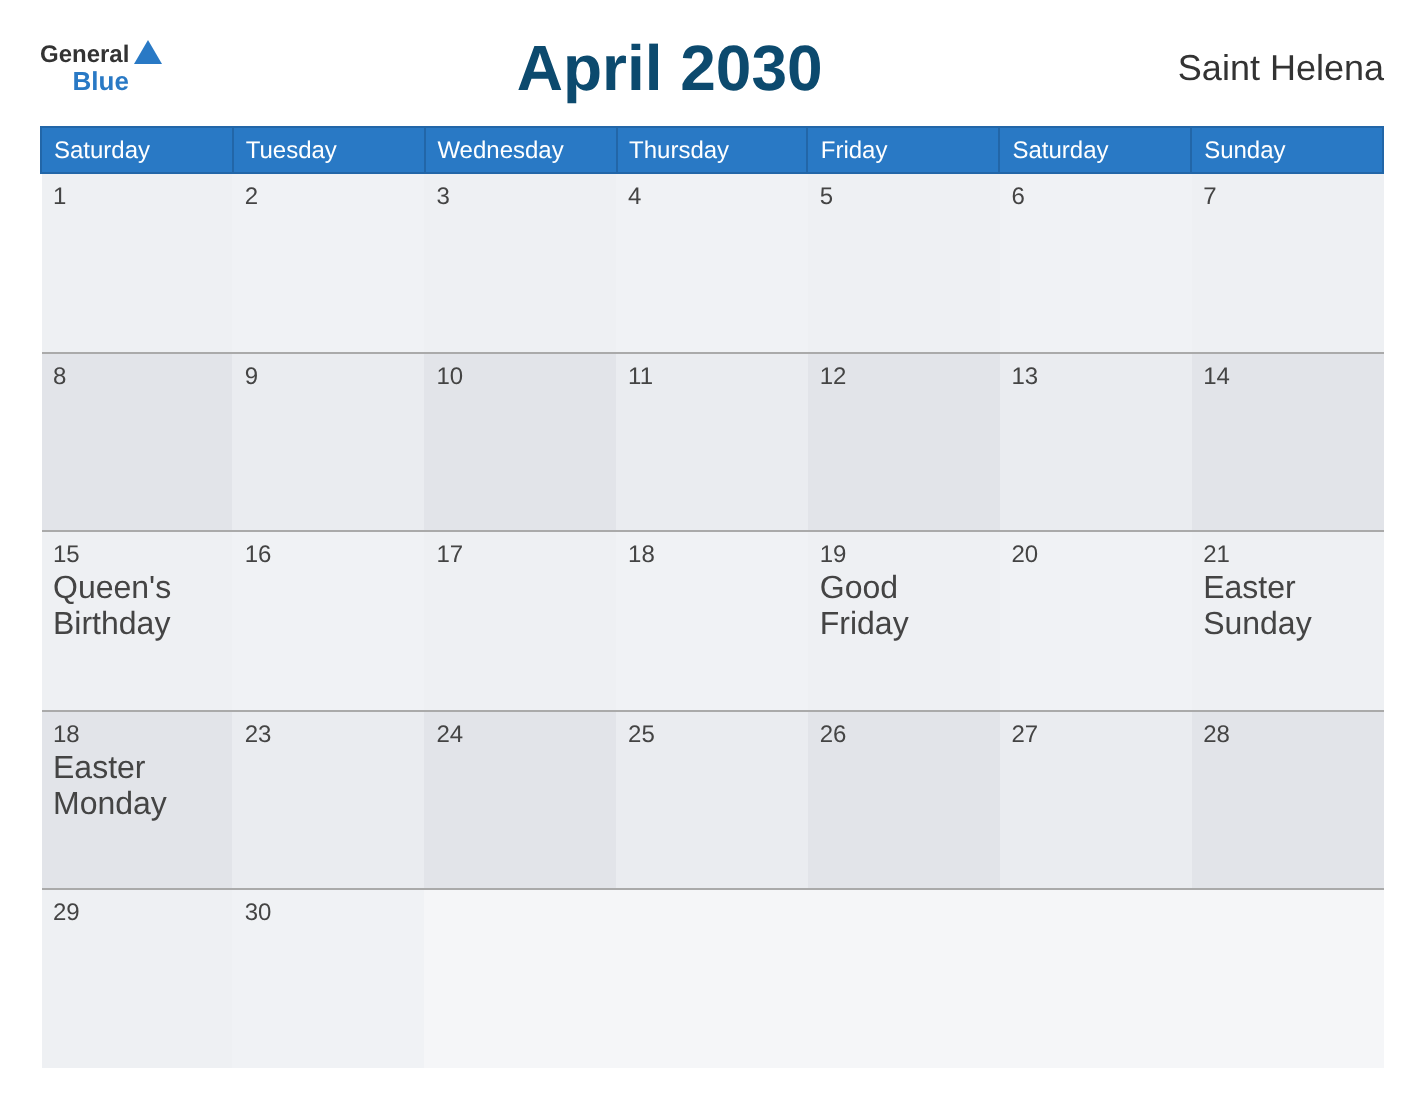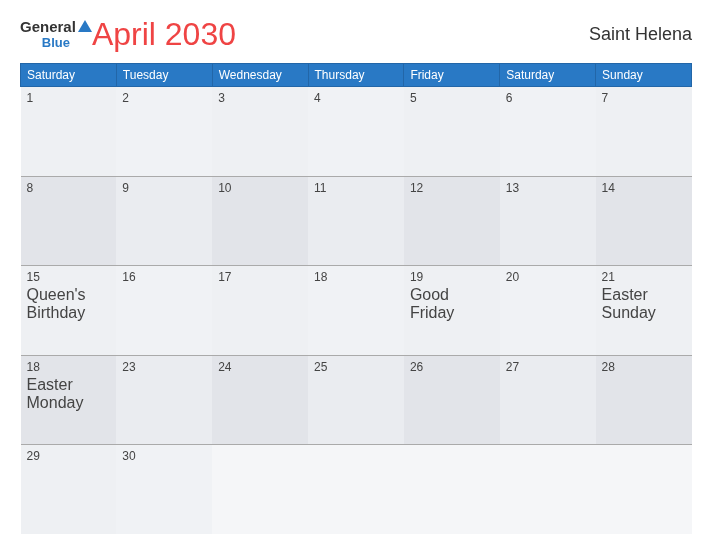--- a/index.html
+++ b/index.html
@@ -26,21 +26,21 @@
     .logo {
       display: flex;
       align-items: center;
       font-size: 13px;
       font-weight: bold;
       color: #333;
     }
     .logo-general {
       color: #333;
       font-weight: bold;
-      font-size: 15px;
+      font-size: 12px;
       line-height: 1.1;
     }
     .logo-blue {
       color: #2979c5;
       font-weight: bold;
       font-size: 13px;
       text-align: center;
     }
     .logo-triangle {
       width: 0;
@@ -55,22 +55,23 @@
       display: flex;
       flex-direction: column;
       line-height: 1.1;
     }
     .logo-row {
       display: flex;
       align-items: center;
     }
     .month-title {
       font-size: 32px;
-      font-weight: normal;
-      color: #ef4444;
+      font-weight: bold;
+      color: #0c4a6e;
+      text-align: center;
       flex: 1;
     }
     .region-label {
       font-size: 18px;
       color: #333;
       min-width: 90px;
       text-align: left;
     }
     .calendar {
       width: 100%;

